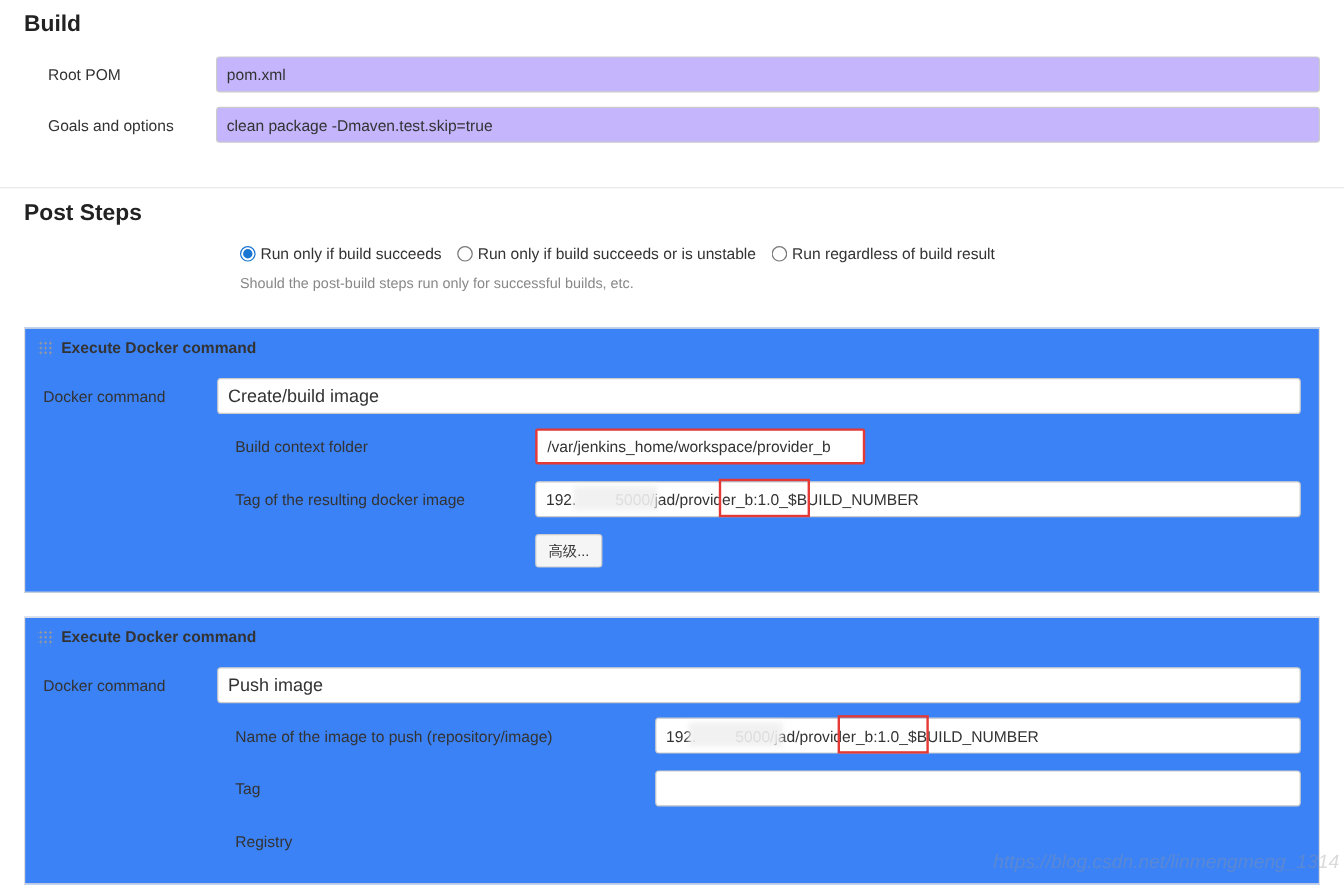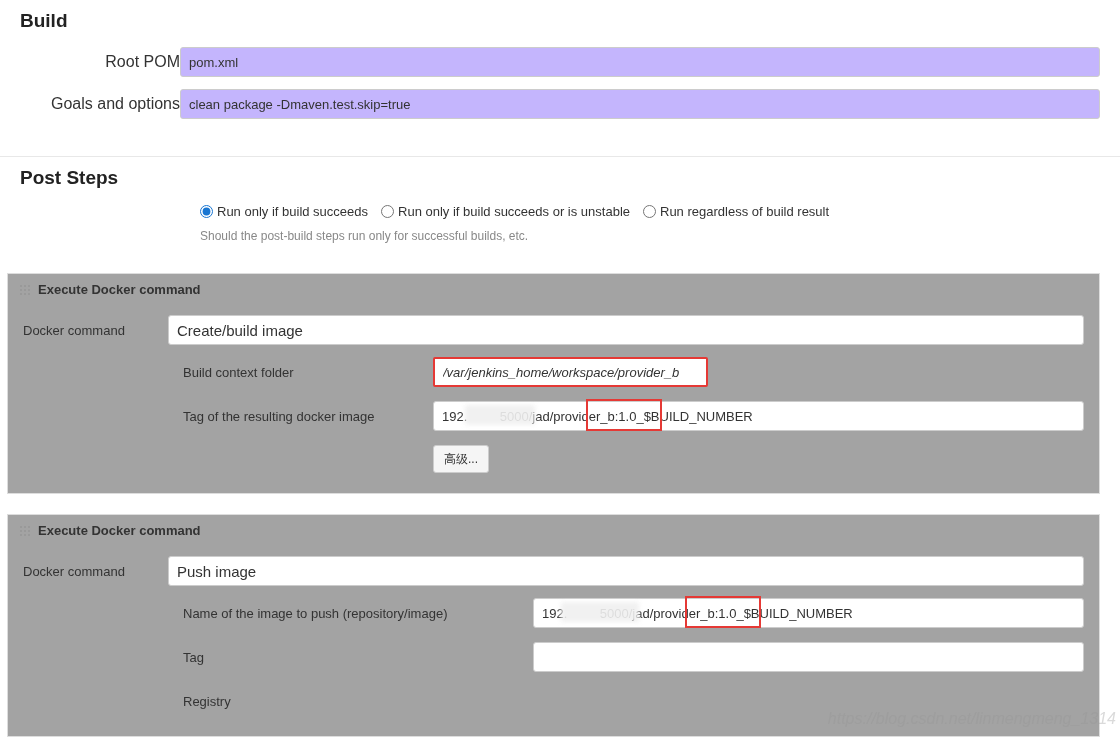--- a/index.html
+++ b/index.html
@@ -25,24 +25,24 @@
       margin-bottom: 15px;
       color: #222;
     }
     .form-row {
       display: flex;
       align-items: center;
       margin-bottom: 12px;
     }
     .form-label {
       width: 160px;
-      text-align: right;
+      text-align: left;
       padding-left: 20px;
       color: #333;
-      font-size: 16px;
+      font-size: 13px;
     }
     .form-input {
       flex: 1;
       height: 30px;
       padding: 4px 8px;
       border: 1px solid #ccc;
       border-radius: 3px;
       font-size: 13px;
       background: #c4b5fd;
       color: #333;
@@ -71,23 +71,23 @@
       font-size: 13px;
       color: #333;
     }
     .help-text {
       padding-left: 180px;
       color: #888;
       font-size: 12px;
       margin-bottom: 20px;
     }
     .docker-section {
-      margin: 0 20px 20px 7px;
+      margin: 0 20px 20px 20px;
       border: 1px solid #ddd;
-      background: #a3a3a3;
+      background: #3b82f6;
     }
     .docker-header {
       display: flex;
       align-items: center;
       padding: 8px 10px;
       font-weight: bold;
       font-size: 13px;
     }
     .drag-handle {
       width: 14px;
@@ -241,21 +241,21 @@
   </div>
   <div class="docker-body">
     <div class="docker-row">
       <div class="docker-label">Docker command</div>
       <input type="text" class="docker-select" value="Create/build image" style="">
     </div>
 
     <div class="sub-row">
       <div class="sub-label">Build context folder</div>
       <div class="input-container">
-        <input type="text" class="sub-input red-box-input" style="flex: 0 0 275px; font-style: italic;" value="/var/jenkins_home/workspace/provider_b">
+        <input type="text" class="sub-input red-box-input" style="flex: 0 0 275px;" value="/var/jenkins_home/workspace/provider_b">
       </div>
     </div>
 
     <div class="sub-row">
       <div class="sub-label">Tag of the resulting docker image</div>
       <div class="input-container">
         <input type="text" class="sub-input" value="192.         5000/jad/provider_b:1.0_$BUILD_NUMBER" style="">
         <div class="blur-box" style="left:32px; top:4px; width:70px; height:20px;"></div>
         <div class="red-highlight" style="left:153px; top:-2px; width:76px; height:32px;"></div>
       </div>

